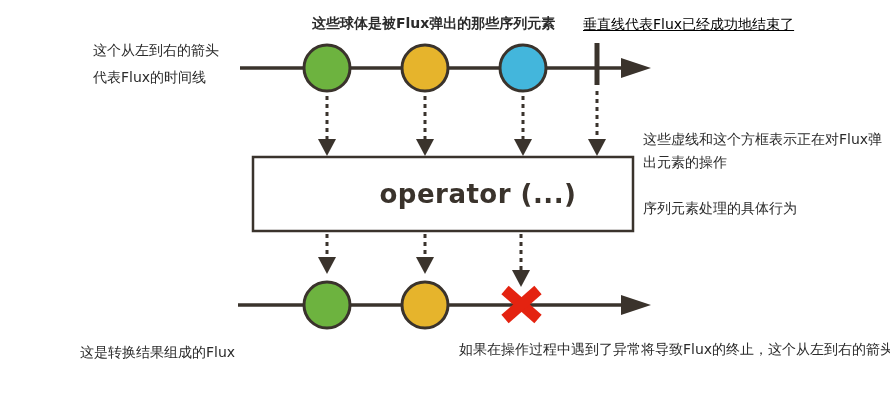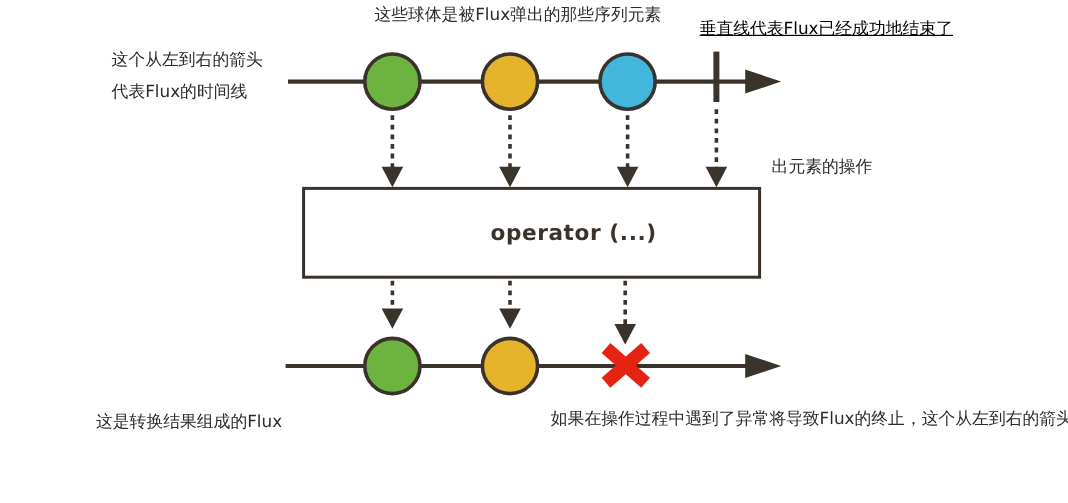--- a/index.html
+++ b/index.html
@@ -19,40 +19,40 @@
   }
   .txt {
     position: absolute;
     font-size: 14px;
     line-height: 27px;
     white-space: nowrap;
     color: #2b2b2b;
   }
   .txt div { white-space: nowrap; }
   .t-source-label    { left: 93px;  top: 37px; }
-  .t-items-label     { left: 312px; top: 0;  }
+  .t-items-label     { left: 312px; top: 10px; font-weight: bold;  }
   .t-complete-label  { left: 583px; top: 11px; font-weight: normal; color: #000000;
                        text-decoration: underline; }
   .t-dashed-note     { left: 643px; top: 128px; line-height: 23px; }
   .t-method-note     { left: 643px; top: 197px; line-height: 23px; }
   .t-result-label    { left: 80px;  top: 291px; margin-top: 48px; }
   .t-error-note      { left: 459px; top: 336px; }
   .x-inline {
     color: #e42310;
     font-weight: bold;
     font-size: 18px;
   }
   .operator-label {
     position: absolute;
     left: 313px; top: 157px;
     width: 330px; height: 74px;
     display: flex;
     align-items: center;
     justify-content: center;
-    font-size: 18px;
+    font-size: 26px;
     font-weight: bold;
     color: #3a332c;
     letter-spacing: 0.5px;
   }
 </style>
 </head>
 <body>
 
 <div class="canvas">
 
@@ -110,24 +110,26 @@
   <div class="txt t-source-label">
     <div>这个从左到右的箭头</div>
     <div>代表Flux的时间线</div>
   </div>
 
   <div class="txt t-items-label">这些球体是被Flux弹出的那些序列元素</div>
 
   <div class="txt t-complete-label">垂直线代表Flux已经成功地结束了</div>
 
   <div class="txt t-dashed-note">
+    <div>这些虚线和这个方框表示正在对Flux弹</div>
     <div>出元素的操作</div>
   </div>
 
   <div class="txt t-method-note">
+    <div>序列元素处理的具体行为</div>
   </div>
 
   <div class="txt t-result-label">这是转换结果组成的Flux</div>
 
   <div class="txt t-error-note">
     <div>如果在操作过程中遇到了异常将导致Flux的终止，这个从左到右的箭头</div>
   </div>
 
 </div>
 

